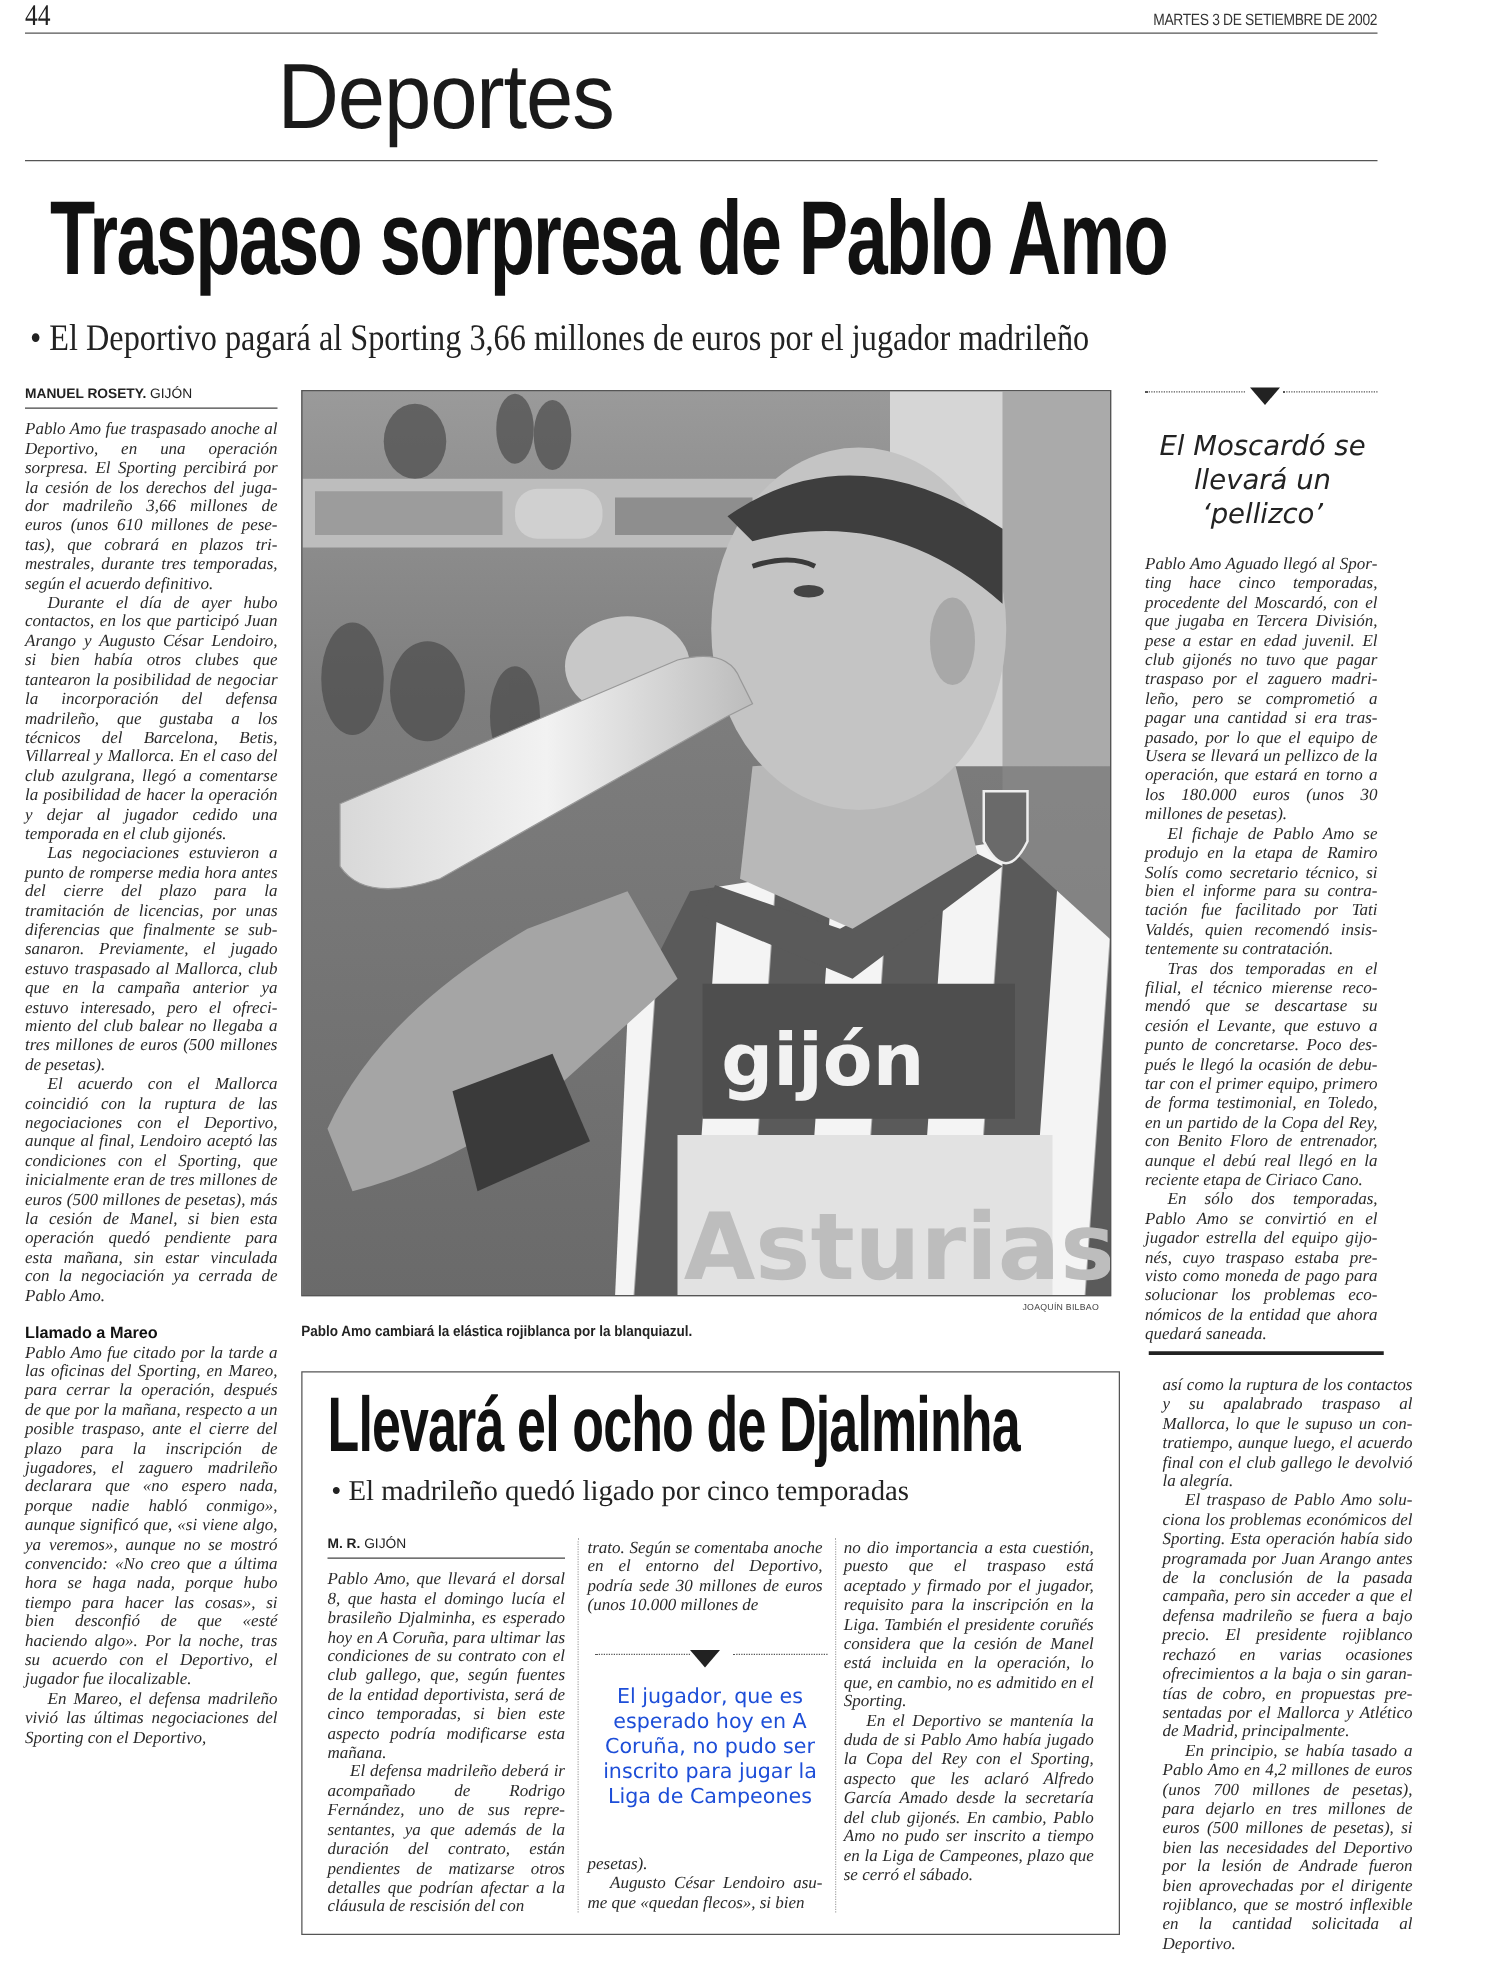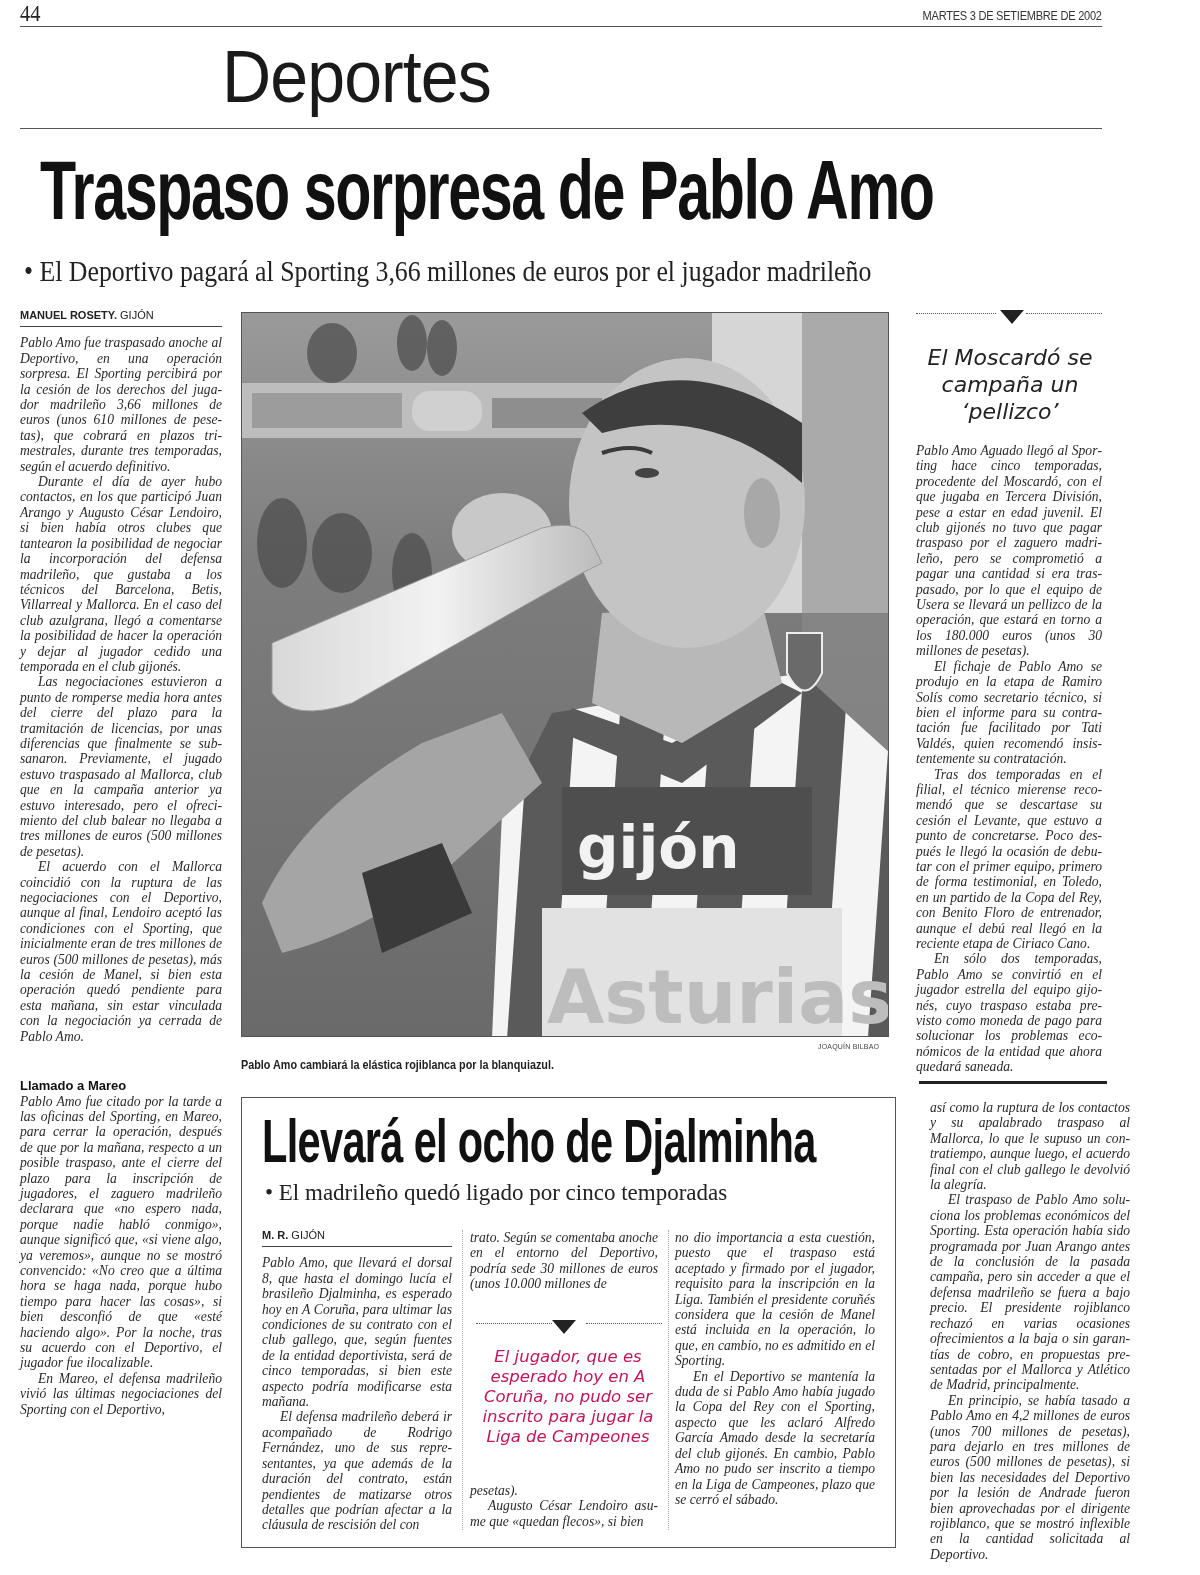--- a/index.html
+++ b/index.html
@@ -45,21 +45,21 @@
 
   
   .box { left: 241px; top: 1097px; width: 655px; height: 451px; border: 1px solid #555; }
   .box-head { left: 262px; top: 1110px; font-family: "Liberation Sans", sans-serif; font-weight: 700; font-size: 62px; line-height: 1; color: #111; letter-spacing: -1px; transform: scaleX(0.67); transform-origin: left top; white-space: nowrap; }
   .box-sub { left: 265px; top: 1180px; font-family: "Liberation Serif", serif; font-size: 23px; color: #222; white-space: nowrap; }
   .box-col1 { left: 262px; top: 1228px; width: 190px; }
   .box-col2 { left: 470px; top: 1230px; width: 188px; }
   .box-col3 { left: 675px; top: 1230px; width: 200px; }
   .vdots { position: absolute; width: 0; border-left: 1px dotted #aaa; }
   .pull-box-deco { left: 476px; top: 1320px; width: 186px; height: 18px; }
-  .pull-box { left: 470px; top: 1347px; width: 196px; text-align: center; font-family: "DejaVu Sans", sans-serif; font-style: italic; font-size: 16.5px; line-height: 20px; color: #be185d; }
+  .pull-box { left: 470px; top: 1347px; width: 196px; text-align: center; font-family: "DejaVu Sans", sans-serif; font-size: 16.5px; line-height: 20px; color: #1d4ed8; }
   .box-col2b { left: 470px; top: 1483px; width: 188px; }
 </style>
 </head>
 <body>
 
 <div class="abs page-num">44</div>
 <div class="abs date">MARTES 3 DE SETIEMBRE DE 2002</div>
 <div class="abs rule-top"></div>
 <div class="abs section">Deportes</div>
 <div class="abs rule-section"></div>
@@ -69,21 +69,21 @@
 
 <div class="abs col col-left">
   <div class="byline">
     <b>MANUEL ROSETY.</b>
     <span>GIJÓN</span>
   </div>
   <p>Pablo Amo fue traspasado anoche al Deportivo, en una operación sorpresa. El Sporting percibirá por la cesión de los derechos del juga­dor madrileño 3,66 millones de euros (unos 610 millones de pese­tas), que cobrará en plazos tri­mestrales, durante tres tempora­das, según el acuerdo definitivo.</p>
   <p>Durante el día de ayer hubo contactos, en los que participó Juan Arango y Augusto César Len­doiro, si bien había otros clubes que tantearon la posibilidad de negociar la incorporación del defensa madrileño, que gustaba a los técnicos del Barcelona, Betis, Villarreal y Mallorca. En el caso del club azulgrana, llegó a comentar­se la posibilidad de hacer la ope­ración y dejar al jugador cedido una temporada en el club gijonés.</p>
   <p>Las negociaciones estuvieron a punto de romperse media hora antes del cierre del plazo para la tramitación de licencias, por unas diferencias que finalmente se sub­sanaron. Previamente, el jugado estuvo traspasado al Mallorca, club que en la campaña anterior ya estuvo interesado, pero el ofreci­miento del club balear no llegaba a tres millones de euros (500 millones de pesetas).</p>
   <p>El acuerdo con el Mallorca coincidió con la ruptura de las negociaciones con el Deportivo, aunque al final, Lendoiro aceptó las condiciones con el Sporting, que inicialmente eran de tres millones de euros (500 millones de pesetas), más la cesión de Manel, si bien esta operación que­dó pendiente para esta mañana, sin estar vinculada con la nego­ciación ya cerrada de Pablo Amo.</p>
-  <div class="subtitle" style="margin-top:34px;">Llamado a Mareo</div>
+  <div class="subtitle" style="margin-top:14px;">Llamado a Mareo</div>
   <p style="text-indent:0">Pablo Amo fue citado por la tarde a las oficinas del Sporting, en Mareo, para cerrar la operación, después de que por la mañana, respecto a un posible traspaso, ante el cierre del plazo para la inscripción de jugadores, el zague­ro madrileño declarara que «no espero nada, porque nadie habló conmigo», aunque significó que, «si viene algo, ya veremos», aun­que no se mostró convencido: «No creo que a última hora se haga nada, porque hubo tiempo para hacer las cosas», si bien desconfió de que «esté haciendo algo». Por la noche, tras su acuerdo con el Deportivo, el jugador fue ilocali­zable.</p>
   <p>En Mareo, el defensa madrile­ño vivió las últimas negociacio­nes del Sporting con el Deportivo,</p>
 </div>
 
 <div class="abs photo">
   <svg width="648" height="725" viewBox="0 0 648 725" xmlns="http://www.w3.org/2000/svg">
     <defs>
       <linearGradient id="bg" x1="0" y1="0" x2="0" y2="1">
         <stop offset="0" stop-color="#9a9a9a"></stop>
         <stop offset="0.35" stop-color="#7d7d7d"></stop>
@@ -146,21 +146,21 @@
   </svg>
 </div>
 <div class="abs photo-credit">JOAQUÍN BILBAO</div>
 <div class="abs photo-caption">Pablo Amo cambiará la elástica rojiblanca por la blanquiazul.</div>
 
 <div class="abs pullhead-deco">
   <div class="dots" style="left:0;width:80px;"></div>
   <div class="tri"></div>
   <div class="dots" style="left:110px;width:76px;"></div>
 </div>
-<div class="abs pull-right">El Moscardó se campaña un ‘pellizco’</div>
+<div class="abs pull-right">El Moscardó se llevará un ‘pellizco’</div>
 <div class="abs col col-right">
   <p>Pablo Amo Aguado llegó al Spor­ting hace cinco temporadas, procedente del Moscardó, con el que jugaba en Tercera División, pese a estar en edad juvenil. El club gijonés no tuvo que pagar traspaso por el zaguero madri­leño, pero se comprometió a pagar una cantidad si era tras­pasado, por lo que el equipo de Usera se llevará un pellizco de la operación, que estará en tor­no a los 180.000 euros (unos 30 millones de pesetas).</p>
   <p>El fichaje de Pablo Amo se produjo en la etapa de Ramiro Solís como secretario técnico, si bien el informe para su contra­tación fue facilitado por Tati Valdés, quien recomendó insis­tentemente su contratación.</p>
   <p>Tras dos temporadas en el filial, el técnico mierense reco­mendó que se descartase su cesión el Levante, que estuvo a punto de concretarse. Poco des­pués le llegó la ocasión de debu­tar con el primer equipo, pri­mero de forma testimonial, en Toledo, en un partido de la Copa del Rey, con Benito Floro de entrenador, aunque el debú real llegó en la reciente etapa de Ciriaco Cano.</p>
   <p>En sólo dos temporadas, Pablo Amo se convirtió en el jugador estrella del equipo gijo­nés, cuyo traspaso estaba pre­visto como moneda de pago para solucionar los problemas eco­nómicos de la entidad que aho­ra quedará saneada.</p>
 </div>
 <div class="abs rule-right"></div>
 <div class="abs col col-right-2">
   <p>así como la ruptura de los con­tactos y su apalabrado traspaso al Mallorca, lo que le supuso un con­tratiempo, aunque luego, el acuer­do final con el club gallego le devolvió la alegría.</p>
   <p>El traspaso de Pablo Amo solu­ciona los problemas económicos del Sporting. Esta operación había sido programada por Juan Arango antes de la conclusión de la pasa­da campaña, pero sin acceder a que el defensa madrileño se fue­ra a bajo precio. El presidente roji­blanco rechazó en varias ocasiones ofrecimientos a la baja o sin garan­tías de cobro, en propuestas pre­sentadas por el Mallorca y Atléti­co de Madrid, principalmente.</p>

